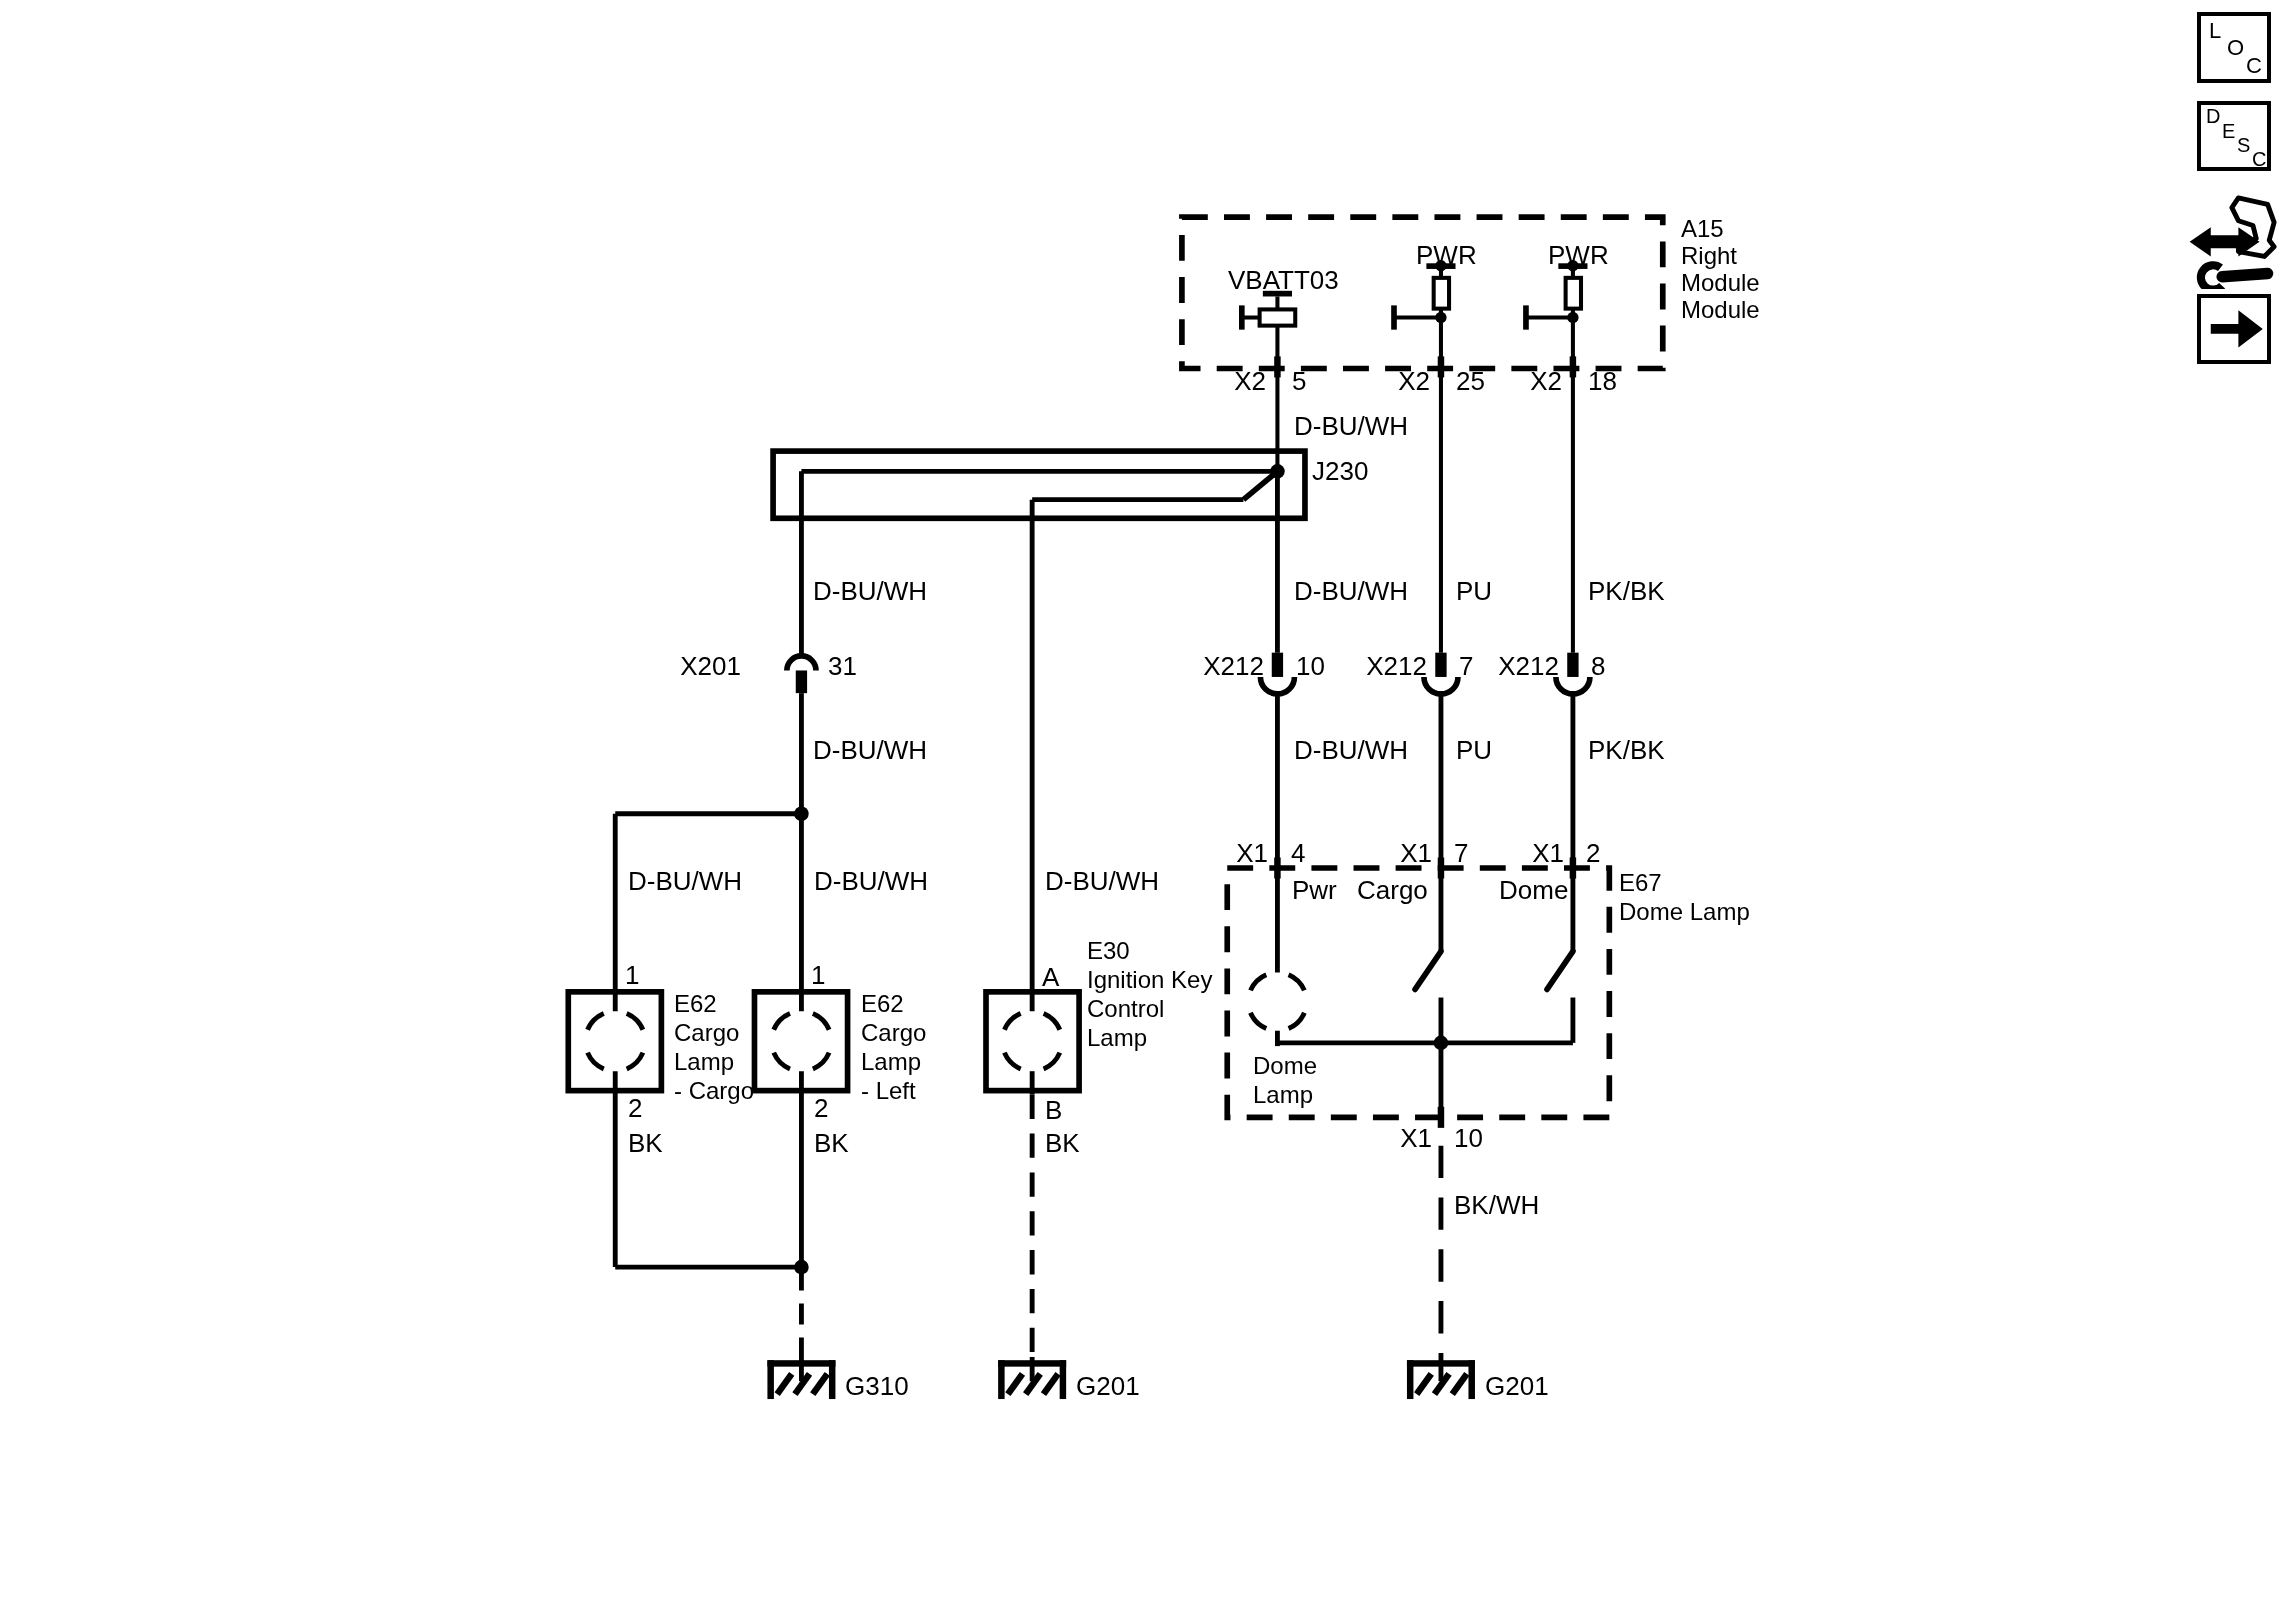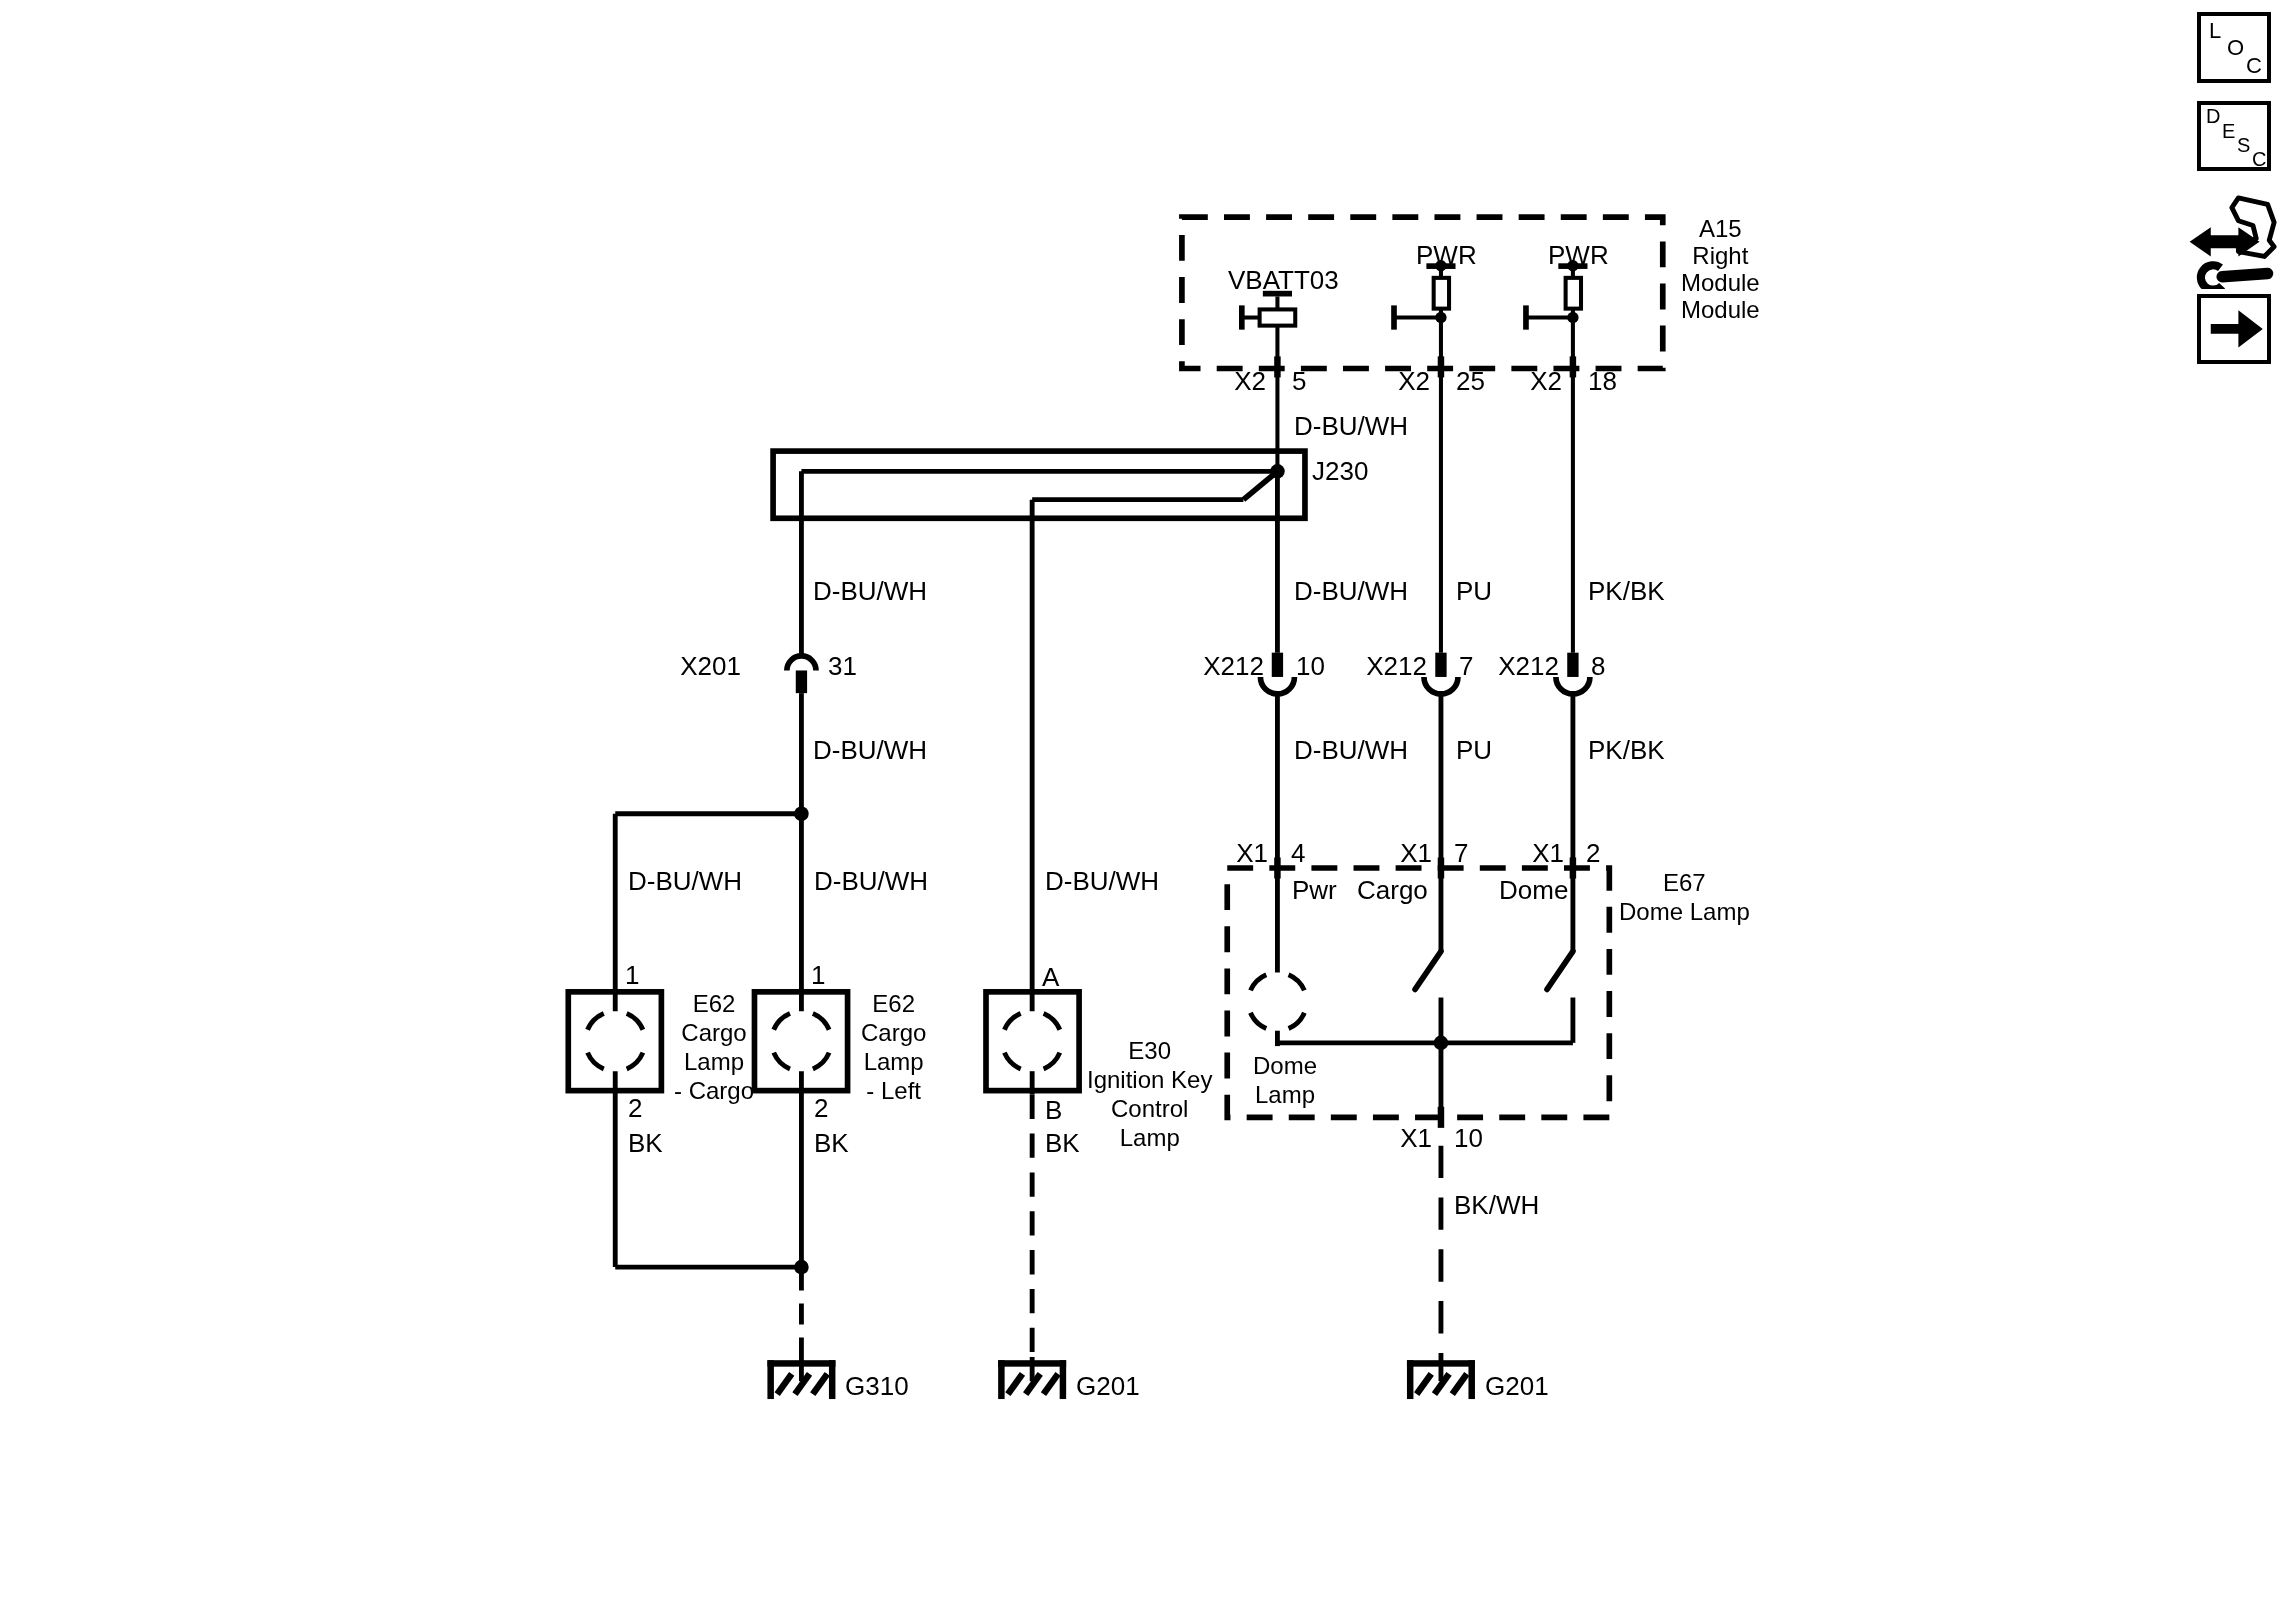--- a/index.html
+++ b/index.html
@@ -1,21 +1,21 @@
 <!DOCTYPE html>
 <html style="font-size:13px"><head>
 <meta charset="utf-8">
 <style>
   html,body{margin:0;padding:0;background:#fff;}
   .canvas{position:relative;width:2295px;height:1617px;background:#ffffff;overflow:hidden;
           font-family:"Liberation Sans", sans-serif;color:#000;}
   svg.wiring{position:absolute;left:0;top:0;}
   .lbl{position:absolute;font-size:26px;line-height:26px;white-space:nowrap;}
   .r{text-align:right;}
-  .stack{position:absolute;font-size:24px;line-height:29px;text-align:center;}
+  .stack{position:absolute;font-size:24px;line-height:29px;}
   .stack span{display:block;white-space:nowrap;}
   .a15stack{line-height:27px;}
   .btn{position:absolute;border:4.9px solid #000;background:#fff;box-sizing:border-box;}
   .btn .diag{position:absolute;font-size:22px;font-weight:400;}
   .iconwrap{position:absolute;}
 </style>
 </head>
 <body>
 
 <div class="canvas">
@@ -302,21 +302,21 @@
     <span>Cargo</span>
     <span>Lamp</span>
     <span>- Cargo</span>
   </div>
   <div class="stack" style="left:861px;top:989px;">
     <span>E62</span>
     <span>Cargo</span>
     <span>Lamp</span>
     <span>- Left</span>
   </div>
-  <div class="stack" style="left:1087px;top:1036px;">
+  <div class="stack" style="left:1087px;top:936px;">
     <span>E30</span>
     <span>Ignition Key</span>
     <span>Control</span>
     <span>Lamp</span>
   </div>
 
   <span class="lbl" style="left:628px;top:1130px;">BK</span>
   <span class="lbl" style="left:814px;top:1130px;">BK</span>
   <span class="lbl" style="left:1045px;top:1130px;">BK</span>
 

